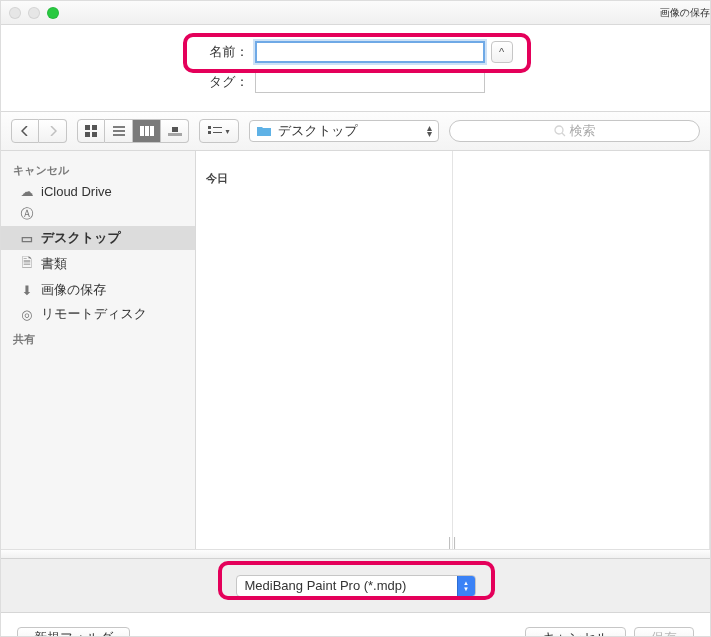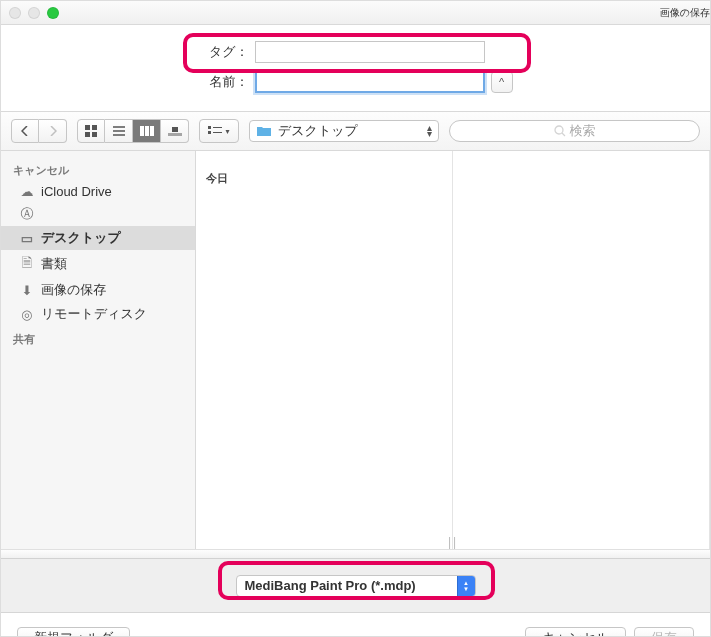--- a/index.html
+++ b/index.html
@@ -50,21 +50,21 @@
   .browser { flex: 1; display: flex; position: relative; background: #fff; }
   .column { flex: 1; border-right: 1px solid #e4e4e4; }
   .col-hdr { font-size: 11px; font-weight: bold; color: #444; padding: 4px 10px; margin-top: 16px; }
   .resize-handle { position: absolute; bottom: 0; left: 50%; transform: translateX(-50%); font-size: 12px; color: #bbb; letter-spacing: 2px; }
 
   
   .strip { height: 10px; background: linear-gradient(#fdfdfd,#f1f1f1); border-top: 1px solid #e0e0e0; border-bottom: 1px solid #d2d2d2; }
 
   
   .format-row { height: 54px; background: #efefef; display: flex; align-items: center; justify-content: center; border-bottom: 1px solid #d6d6d6; }
-  .format-select { width: 240px; height: 22px; border: 1px solid #c6c6c6; border-radius: 4px; background: #fff; display: flex; align-items: center; font-size: 13px; color: #333; cursor: default; overflow: hidden; font-weight: bold; }
+  .format-select { width: 240px; height: 22px; border: 1px solid #c6c6c6; border-radius: 4px; background: #fff; display: flex; align-items: center; font-size: 13px; color: #333; cursor: default; overflow: hidden; }
   .format-select .txt { flex: 1; padding: 0 8px; }
   .format-select .arrowbox { width: 18px; height: 100%; background: #3b82f6; display: flex; flex-direction: column; align-items: center; justify-content: center; color: #fff; font-size: 6px; line-height: 6px; border-left: 1px solid #2c6dd4; }
 
   
   .action-bar { height: 50px; display: flex; align-items: center; padding: 0 16px; gap: 8px; }
   .push-btn { height: 22px; padding: 0 16px; border: 1px solid #c6c6c6; border-radius: 4px; background: linear-gradient(#fff,#f2f2f2); font-size: 13px; color: #333; cursor: default; display: flex; align-items: center; }
   .push-btn.disabled { color: #b8b8b8; }
   .spacer { flex: 1; }
 
   .highlight-layer { position: absolute; left: 0; top: 0; pointer-events: none; }
@@ -76,29 +76,29 @@
   <div class="traffic">
     <div class="dot close"></div>
     <div class="dot min"></div>
     <div class="dot max"></div>
   </div>
   <div class="title">画像の保存</div>
 </div>
 
 <div class="form-area">
   <div class="form-row">
-    <span class="form-label">タグ：</span>
-    <input class="text-input" style="margin-right: 28px;" value="">
-  </div>
-  <div class="form-row">
     <span class="form-label">名前：</span>
     <input class="text-input focused" value="" style="">
     <div class="expand-btn">
       <span>^</span>
     </div>
+  </div>
+  <div class="form-row">
+    <span class="form-label">タグ：</span>
+    <input class="text-input" style="margin-right: 28px;" value="">
   </div>
 </div>
 
 <div class="toolbar">
   <div class="btn-group">
     <div class="tb-btn">
       <svg width="8" height="10">
           <path d="M6 0 L1 5 L6 10" fill="none" stroke="currentColor" stroke-width="1.5"></path>
         </svg>
     </div>

